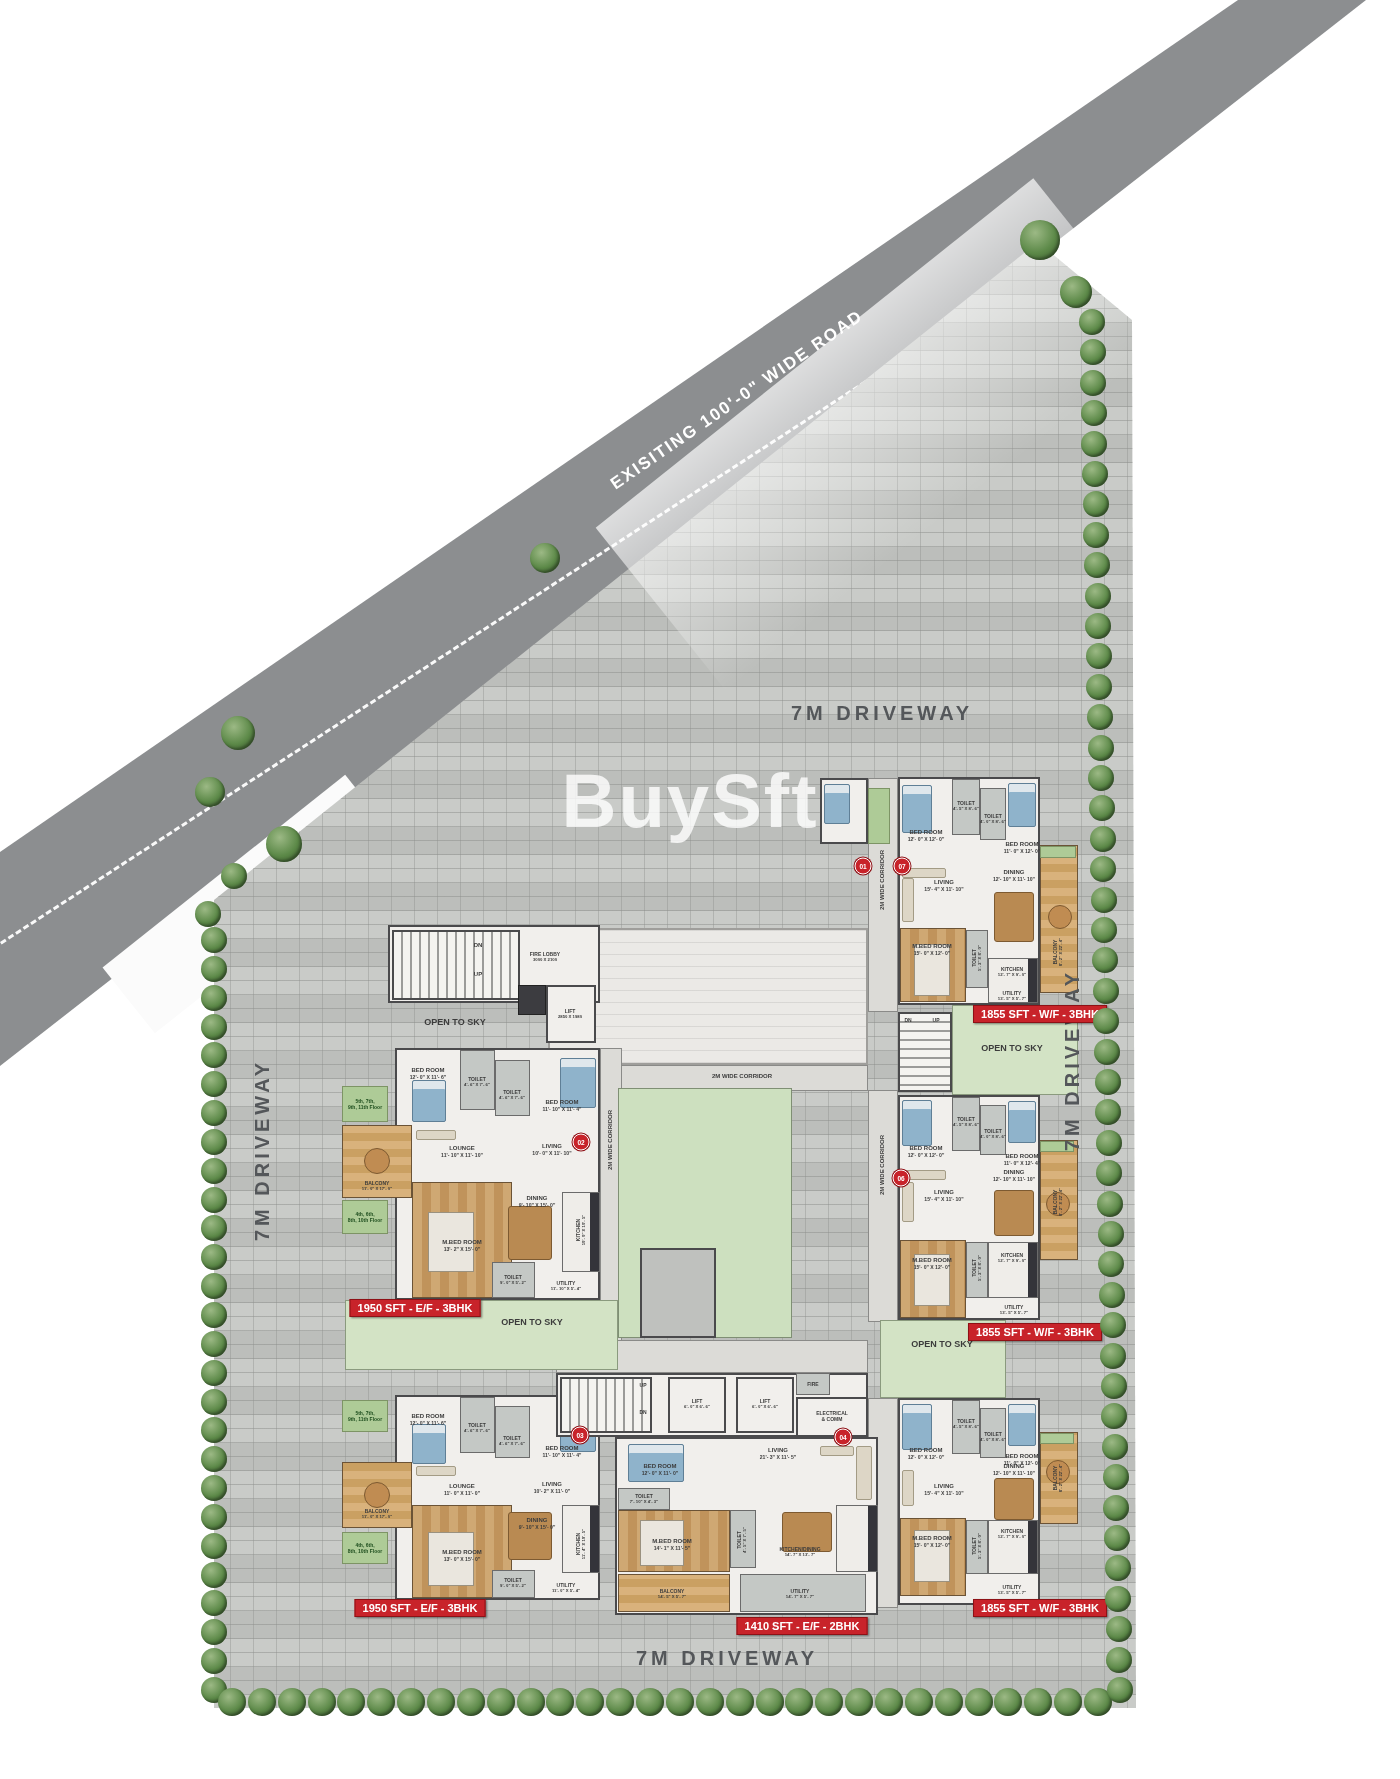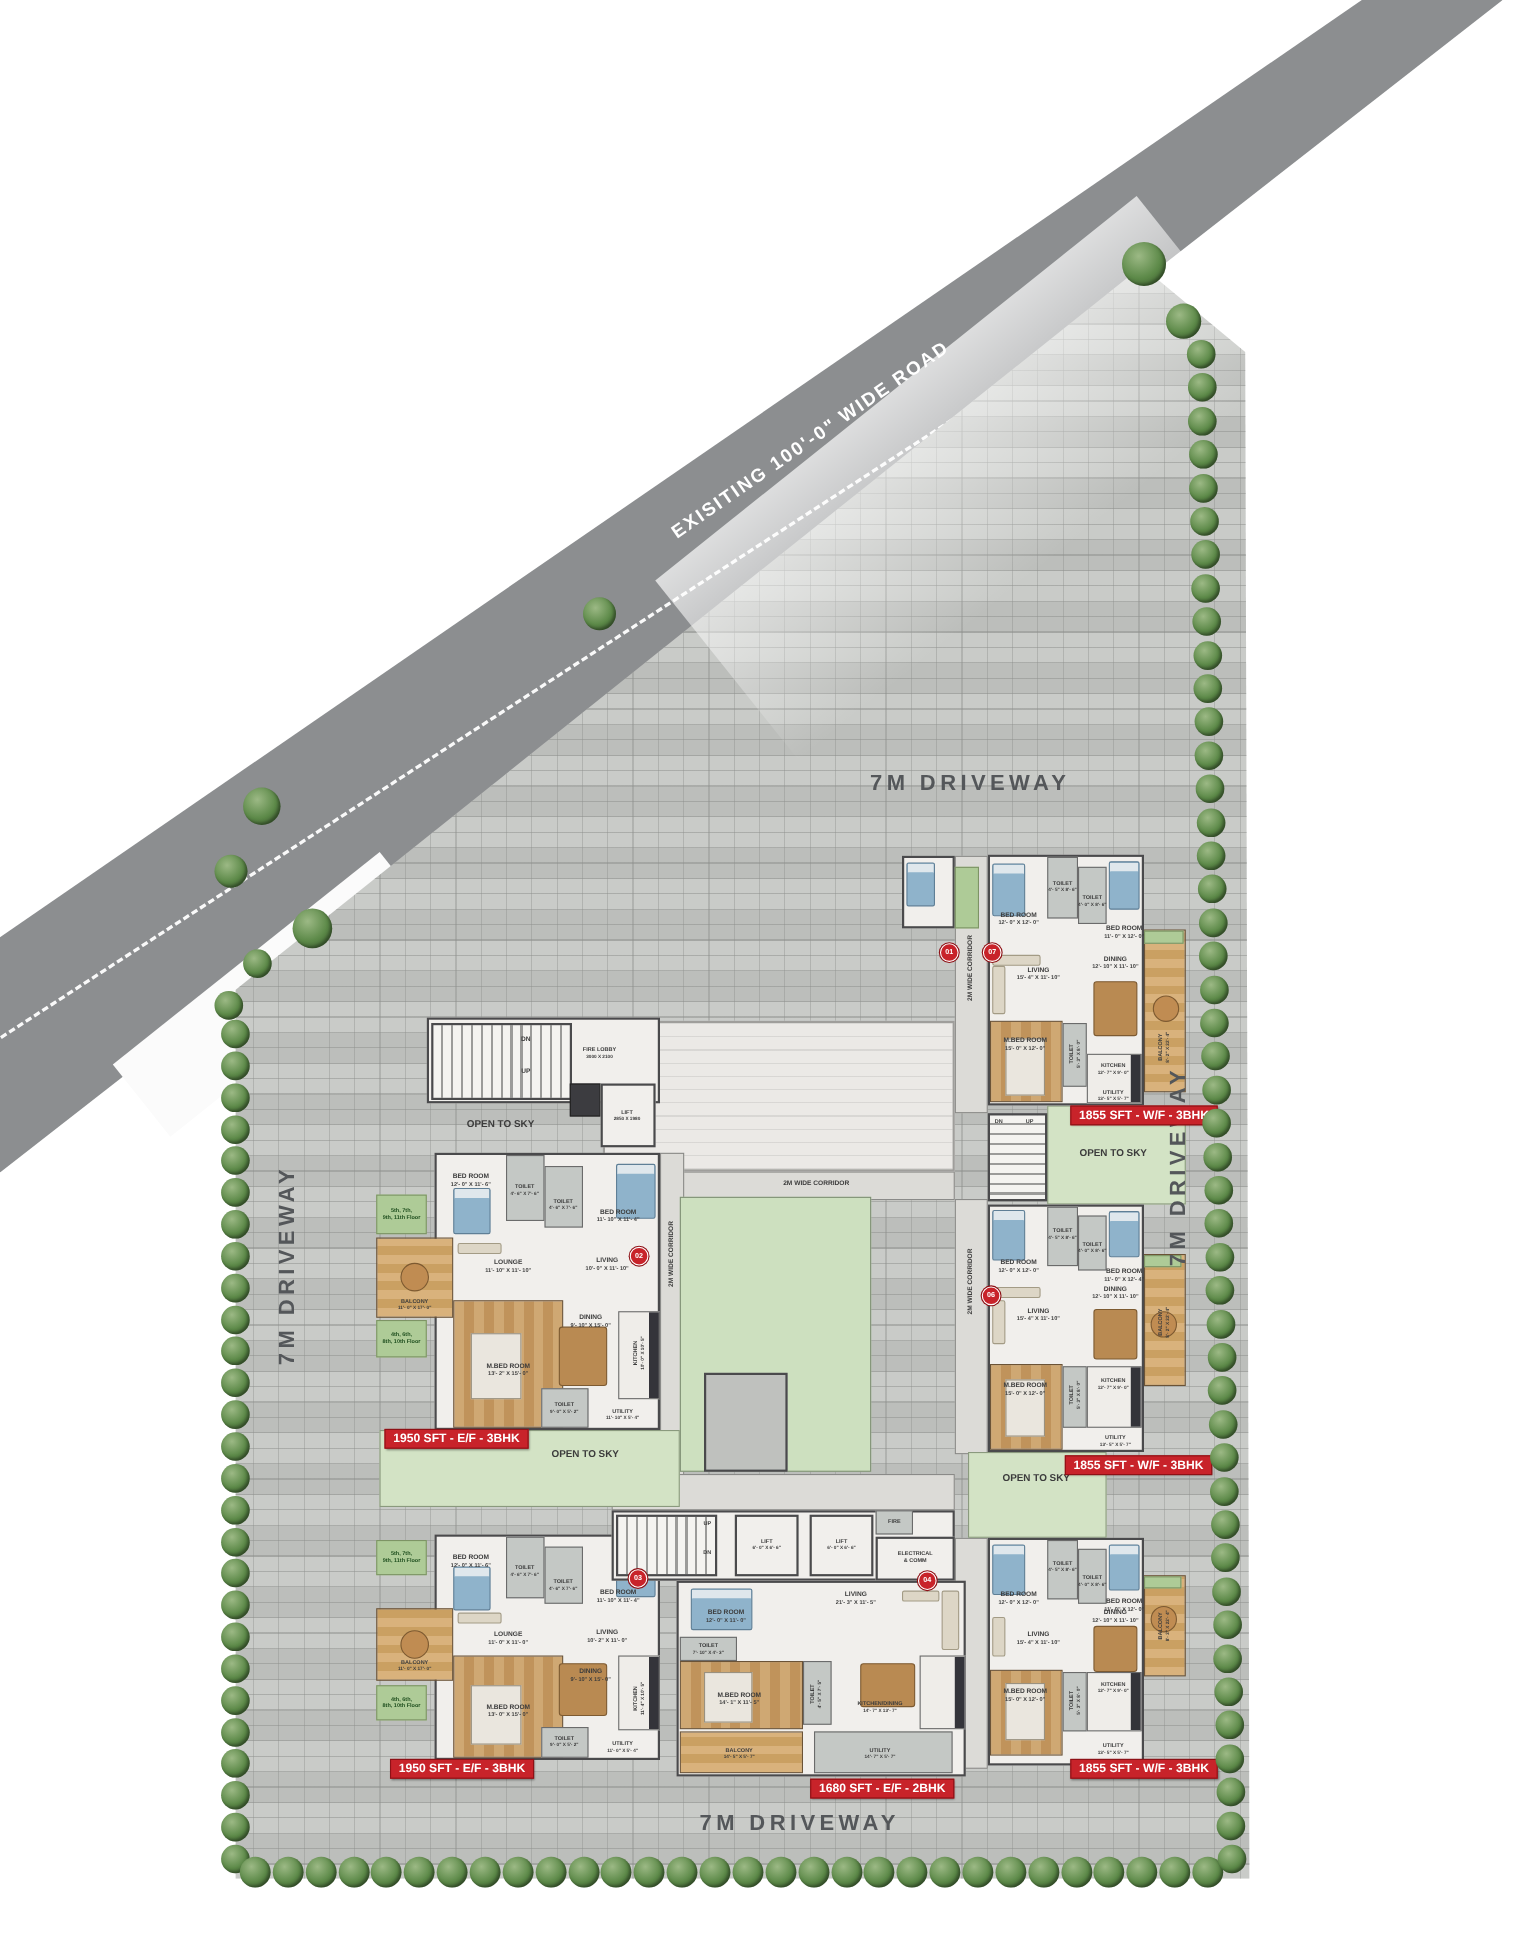--- a/index.html
+++ b/index.html
@@ -299,21 +299,21 @@
 8th, 10th Floor</div>
       <div class="lbl" style="left: 365px; top: 1416px; font-size: 5px; transform: translate(-50%, -50%); color: rgb(30, 78, 30);">5th, 7th,
 9th, 11th Floor</div>
       <div class="lbl" style="left: 365px; top: 1548px; font-size: 5px; transform: translate(-50%, -50%); color: rgb(30, 78, 30);">4th, 6th,
 8th, 10th Floor</div>
       <div class="badge" style="left: 1040px; top: 1014px;">1855 SFT - W/F - 3BHK</div>
       <div class="badge" style="left: 1035px; top: 1332px;">1855 SFT - W/F - 3BHK</div>
       <div class="badge" style="left: 1040px; top: 1608px;">1855 SFT - W/F - 3BHK</div>
       <div class="badge" style="left: 415px; top: 1308px;">1950 SFT - E/F - 3BHK</div>
       <div class="badge" style="left: 420px; top: 1608px;">1950 SFT - E/F - 3BHK</div>
-      <div class="badge" style="left: 802px; top: 1626px;">1680 SFT - E/F - 2BHK</div>
+      <div class="badge" style="left: 802px; top: 1626px;">1410 SFT - E/F - 2BHK</div>
       <div class="marker" style="left: 863px; top: 866px;">01</div>
       <div class="marker" style="left: 902px; top: 866px;">07</div>
       <div class="marker" style="left: 581px; top: 1142px;">02</div>
       <div class="marker" style="left: 901px; top: 1178px;">06</div>
       <div class="marker" style="left: 580px; top: 1435px;">03</div>
       <div class="marker" style="left: 843px; top: 1437px;">04</div>
       <div class="tree" style="left: 214px; top: 940px; width: 26px; height: 26px;"></div>
       <div class="tree" style="left: 214px; top: 968.846px; width: 26px; height: 26px;"></div>
       <div class="tree" style="left: 214px; top: 997.692px; width: 26px; height: 26px;"></div>
       <div class="tree" style="left: 214px; top: 1026.54px; width: 26px; height: 26px;"></div>
@@ -424,13 +424,14 @@
       <div class="tree" style="left: 545px; top: 558px; width: 30px; height: 30px;"></div>
       <div class="tree" style="left: 1040px; top: 240px; width: 40px; height: 40px;"></div>
       <div class="tree" style="left: 1076px; top: 292px; width: 32px; height: 32px;"></div>
     </div>
 
   <div class="dw" id="dw-top">7M DRIVEWAY</div>
   <div class="dw" id="dw-bottom">7M DRIVEWAY</div>
   <div class="dw vert" id="dw-left">7M DRIVEWAY</div>
   <div class="dw vert" id="dw-right">7M DRIVEWAY</div>
 
+  <div class="wm">BuySft</div>
 </div>
 
 </body></html>

